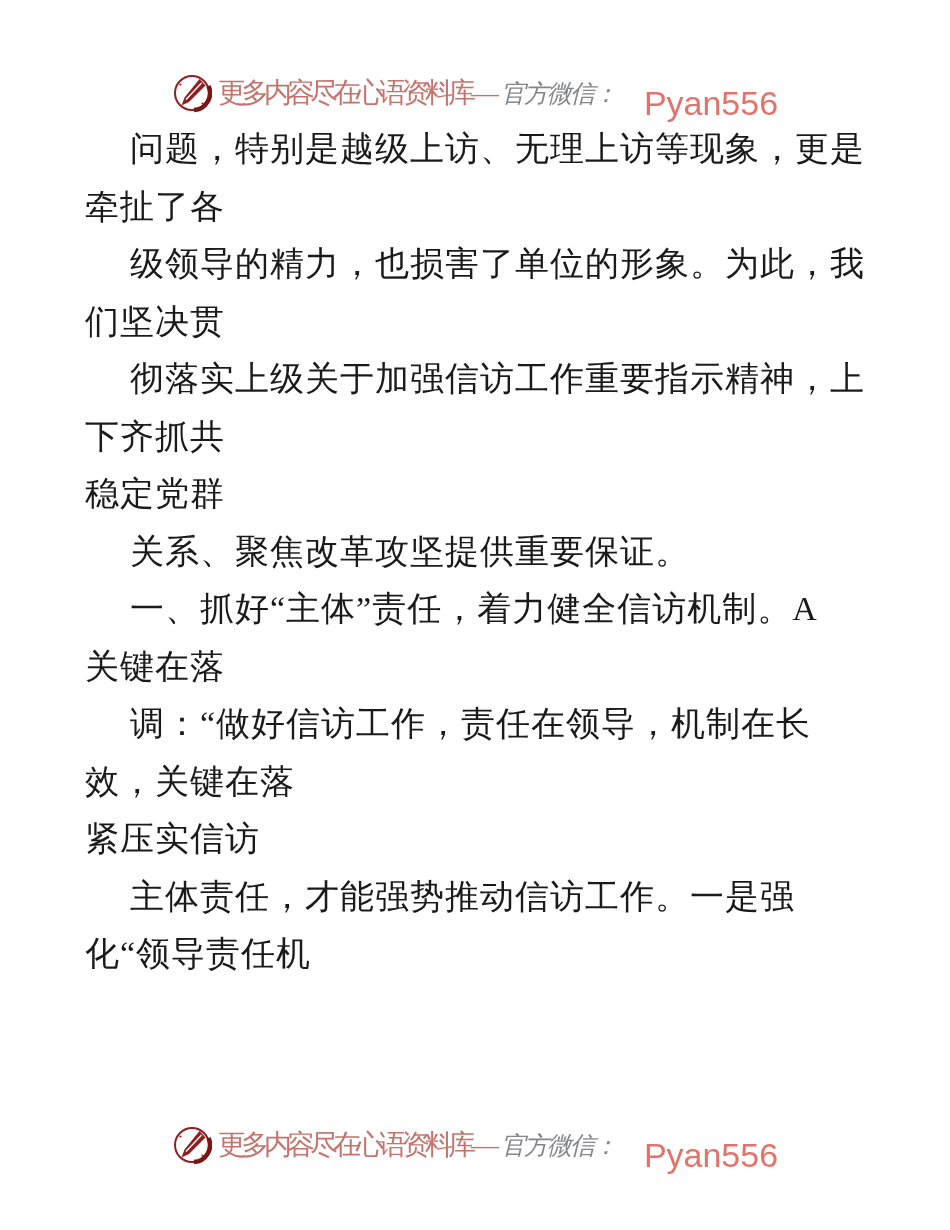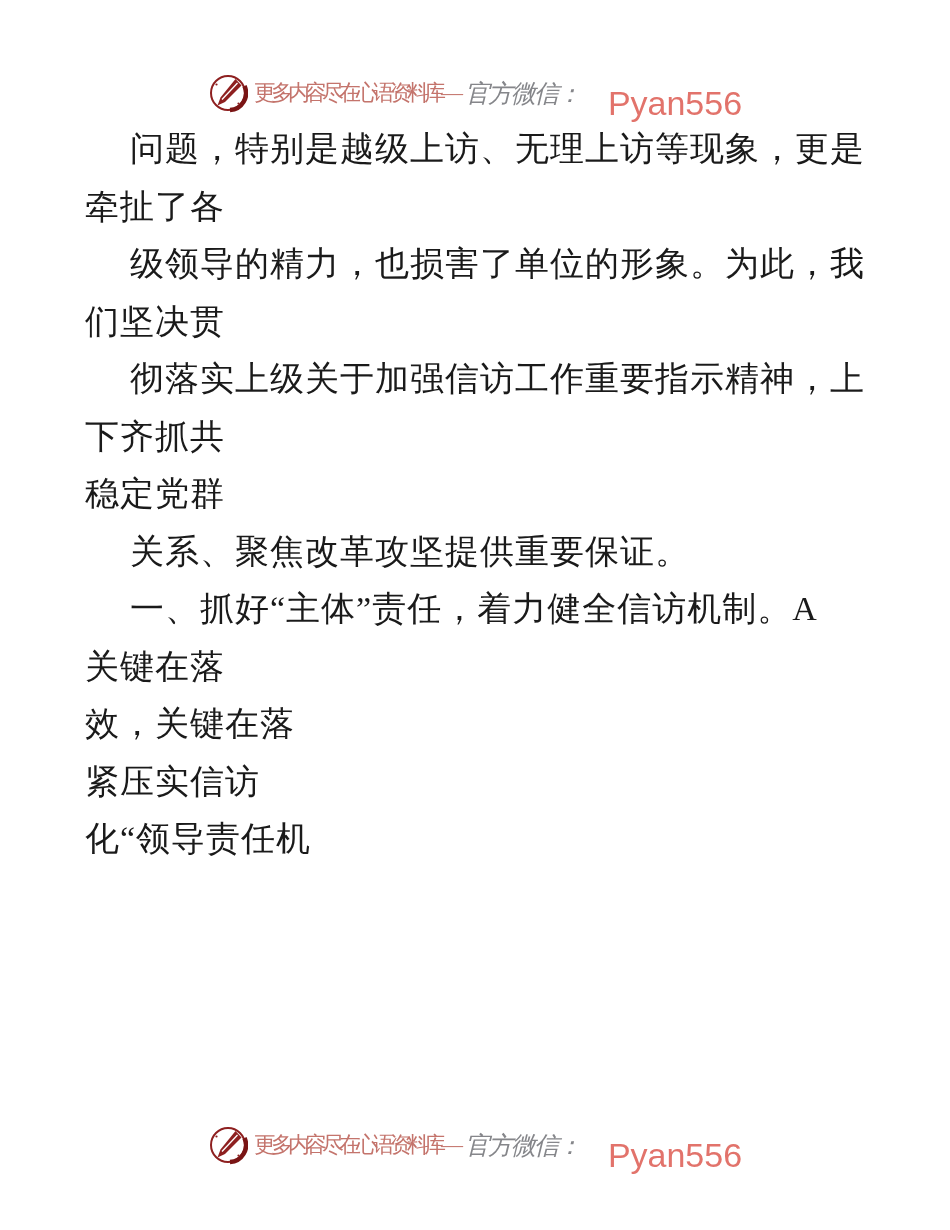--- a/index.html
+++ b/index.html
@@ -22,21 +22,21 @@
   .banner-top{top:70px;}
   .banner-bottom{top:1122px;}
   .logo{
     width:40px;height:42px;
     margin-right:6px;
     display:inline-block;
     flex:0 0 auto;
   }
   .b-main{
     color:#c4746c;
-    font-size:22px;
+    font-size:28px;
     letter-spacing:-5px;
     padding-right:7px;
     white-space:nowrap;
   }
   .b-label{
     color:#85868a;
     font-size:25px;
     font-style:italic;
     letter-spacing:-2px;
     padding-right:28px;
@@ -89,22 +89,24 @@
     <div class="ln indent">问题，特别是越级上访、无理上访等现象，更是</div>
     <div class="ln">牵扯了各</div>
     <div class="ln indent">级领导的精力，也损害了单位的形象。为此，我</div>
     <div class="ln">们坚决贯</div>
     <div class="ln indent">彻落实上级关于加强信访工作重要指示精神，上</div>
     <div class="ln">下齐抓共</div>
     <div class="ln">稳定党群</div>
     <div class="ln indent">关系、聚焦改革攻坚提供重要保证。</div>
     <div class="ln indent">一、抓好“主体”责任，着力健全信访机制。A</div>
     <div class="ln">关键在落</div>
+    <div class="ln indent">调：“做好信访工作，责任在领导，机制在长</div>
     <div class="ln">效，关键在落</div>
     <div class="ln">紧压实信访</div>
+    <div class="ln indent">主体责任，才能强势推动信访工作。一是强</div>
     <div class="ln">化“领导责任机</div>
   </div>
 
   <div class="banner banner-bottom">
     <span class="logo">
       <svg viewBox="0 0 40 42" width="40" height="42" aria-hidden="true">
         <circle cx="20" cy="21" r="17" fill="none" stroke="#8e2020" stroke-width="2"></circle>
         <path d="M36.5 14 A17 17 0 0 1 22 38" stroke="#7a1515" stroke-width="4.5" fill="none"></path>
         <path d="M27.5 7 L33.5 13.5 L17 30 L9.5 33.5 L12.5 25.5 Z" fill="#8e2020"></path>
         <line x1="29.5" y1="11" x2="14" y2="27.5" stroke="#ffffff" stroke-width="1.3"></line>

